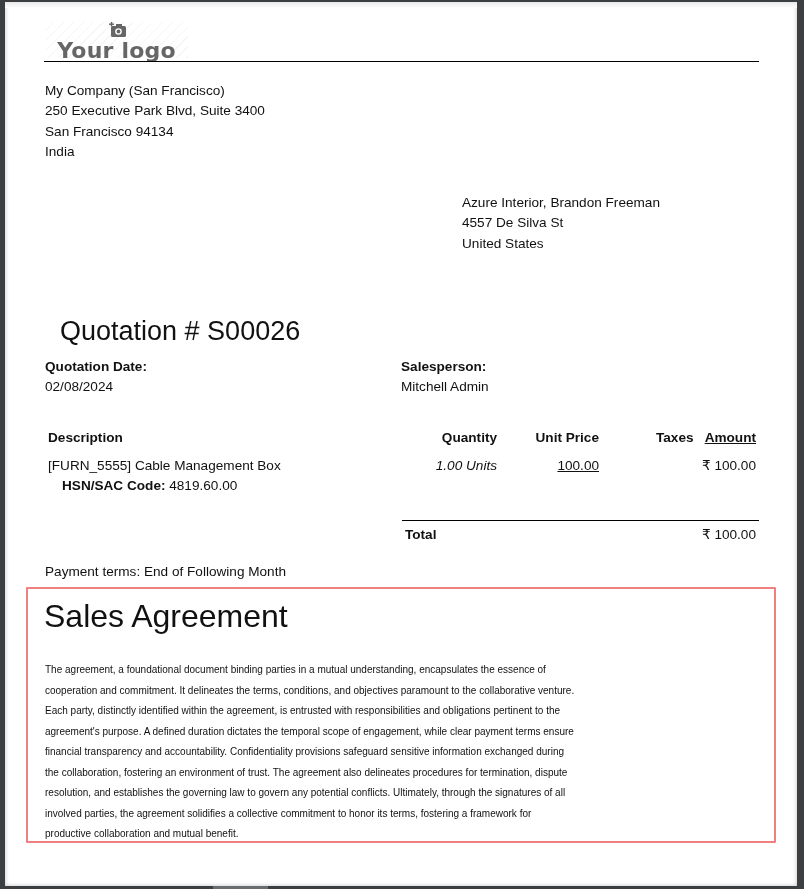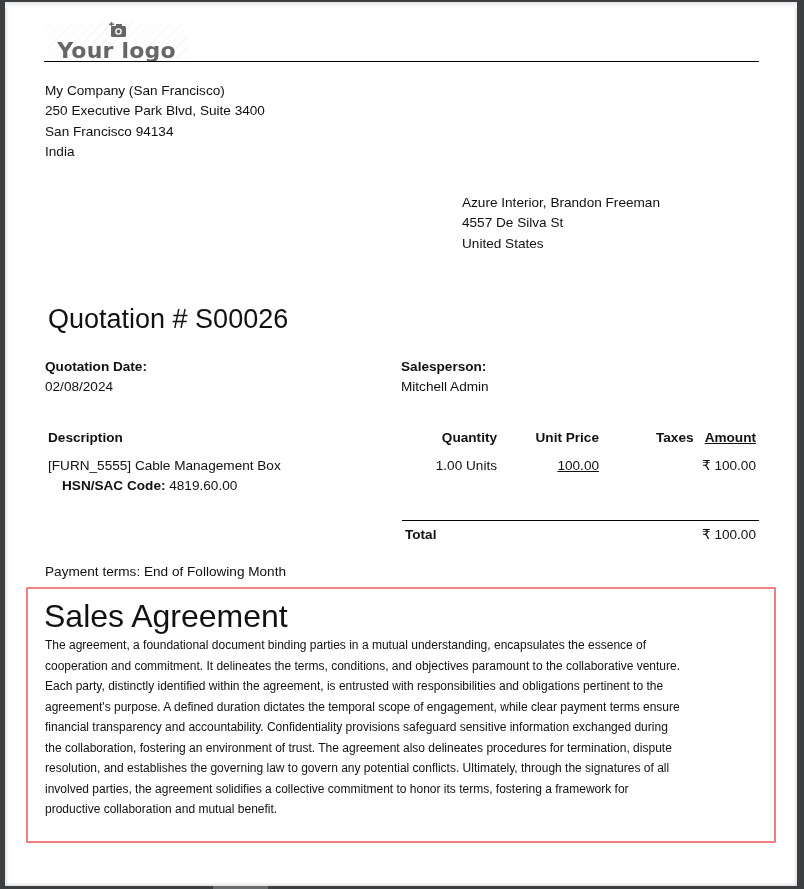--- a/index.html
+++ b/index.html
@@ -26,35 +26,35 @@
     position: absolute; left: 45px; top: 22px; width: 143px; height: 36px;
     background: repeating-linear-gradient(135deg, #ffffff 0 6px, #f5f5f5 6px 7px);
     display: flex; align-items: center; flex-direction: column;
   }
   .logo-icon { width: 18px; height: 16px; margin-left: 10px; margin-right: 8px; position: relative; }
   .logo-text { font-weight: bold; font-size: 22px; color: #666; letter-spacing: 0.2px; font-family: "DejaVu Sans", sans-serif; }
   .header-rule { position: absolute; left: 44px; top: 61px; width: 715px; height: 0; border-top: 1.5px solid #000; }
   .text14 { font-size: 13.6px; line-height: 20.4px; }
   .company { position: absolute; left: 45px; top: 62px; margin-top: 19px; }
   .customer { position: absolute; left: 462px; top: 193px; }
-  .title { position: absolute; left: 44px; top: 297px; font-size: 27px; font-weight: normal; margin: 4px; line-height: 36px; }
+  .title { position: absolute; left: 44px; top: 297px; font-size: 27px; font-weight: normal; margin: 16px; line-height: 36px; }
   .info-block { position: absolute; }
   .info-label { font-weight: bold; font-size: 13.6px; line-height: 20px; }
   .info-value { font-size: 13.6px; line-height: 20px; }
   .th { position: absolute; top: 429px; font-weight: bold; font-size: 13.6px; line-height: 18px; }
   .td { position: absolute; top: 457px; font-size: 13.6px; line-height: 18px; }
   .right { text-align: right; }
   .total-rule { position: absolute; left: 402px; top: 520px; width: 357px; border-top: 1.5px solid #000; }
   .payment { position: absolute; left: 45px; top: 562px; font-size: 13.6px; line-height: 20px; }
   .agreement-box {
     position: absolute; left: 26px; top: 587px; width: 750px; height: 256px;
     border: 2px solid #f08080; box-sizing: border-box; border-radius: 1px;
   }
   .agreement-title { position: absolute; left: 44px; top: 596px; font-size: 32px; line-height: 40px; margin: 0; font-weight: normal; }
-  .agreement-body { position: absolute; left: 45px; top: 635px; width: 720px; font-size: 12px; line-height: 20.5px; }
+  .agreement-body { position: absolute; left: 45px; top: 660px; width: 720px; font-size: 10px; line-height: 20.5px; }
   .agreement-body div { white-space: nowrap; }
 </style>
 </head>
 <body>
 
 <div class="page"></div>
 <div class="page-shadow-top"></div>
 <div class="bottom-tab"></div>
 
 <div class="logo">
@@ -103,21 +103,21 @@
   <div class="th right" style="left:510px; width:89px;">Unit Price</div>
   <div class="th" style="left:656px;">Taxes</div>
   <div class="th right" style="left:680px; width:76px;text-decoration:underline;">Amount</div>
 
   <div>
     <div class="td" style="left:48px;">[FURN_5555] Cable Management Box</div>
     <div class="td" style="left:62px; top:477px;">
       <b>HSN/SAC Code:</b>
       <span>4819.60.00</span>
     </div>
-    <div class="td right" style="left:400px; width:97px;">1.00 Units</div>
+    <div class="td right" style="left:400px; width:97px;font-style:italic;">1.00 Units</div>
     <div class="td right" style="left:510px; width:89px;text-decoration:underline;">100.00</div>
     <div class="td" style="left:627px;"></div>
     <div class="td right" style="left:680px; width:76px;">₹ 100.00</div>
   </div>
 
   <div class="total-rule"></div>
   <div class="th" style="left:405px; top:526px;">Total</div>
   <div class="td right" style="left:660px; top:526px; width:96px;">₹ 100.00</div>
 </div>
 

